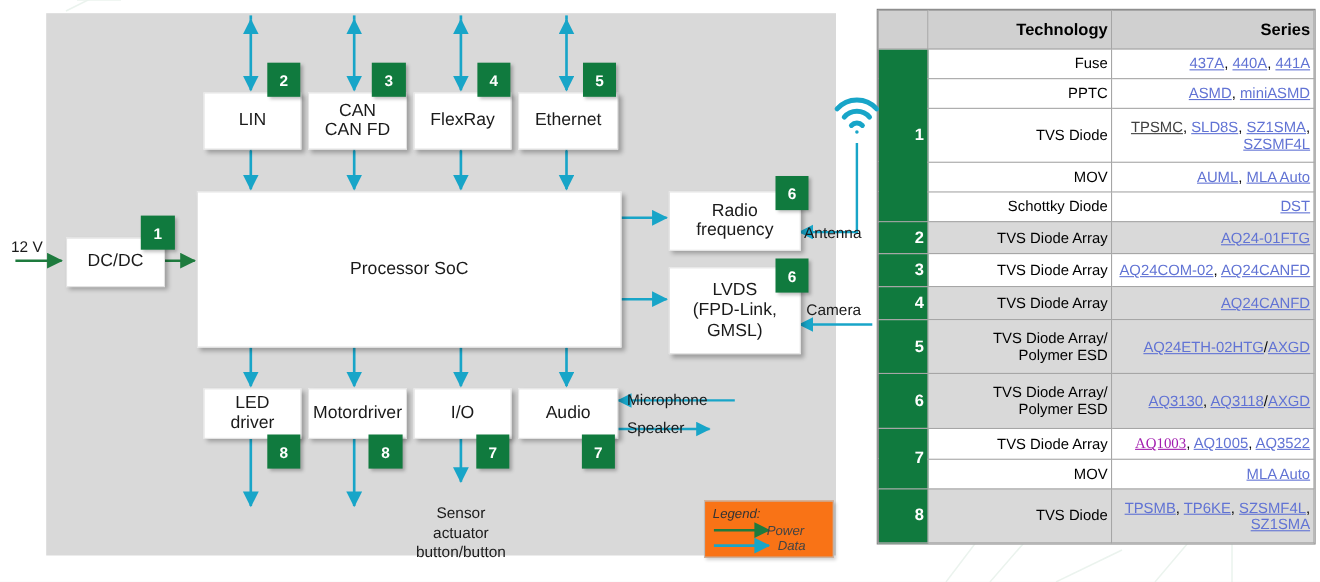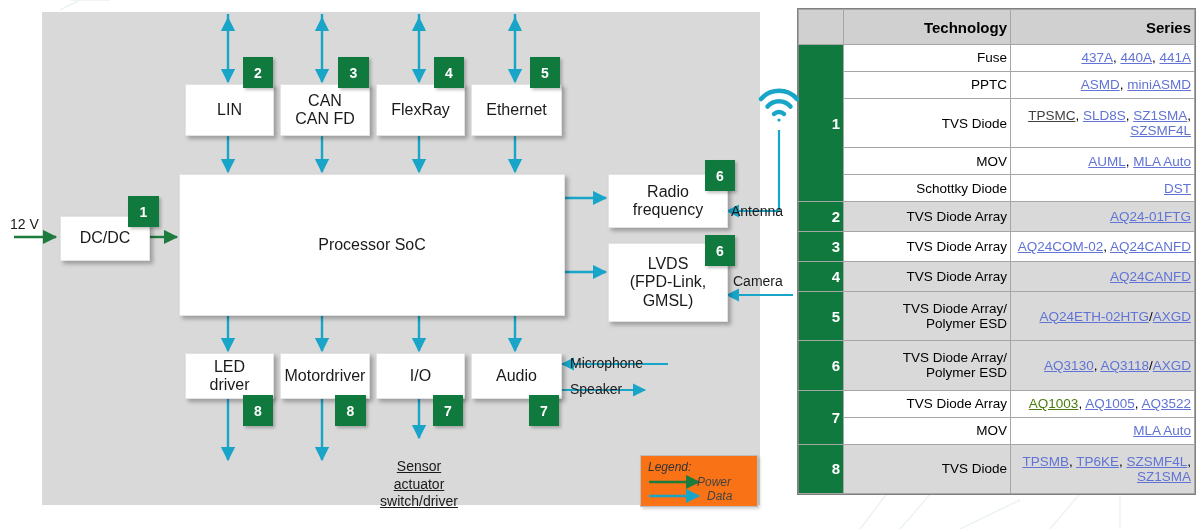--- a/index.html
+++ b/index.html
@@ -233,24 +233,24 @@
   </div>
   <div class="lbl" style="left:733px;top:273px;">
     <span>Camera</span>
   </div>
   <div class="lbl" style="left:570px;top:355px;">
     <span>Microphone</span>
   </div>
   <div class="lbl" style="left:570px;top:381px;">
     <span>Speaker</span>
   </div>
-  <div class="lbl center" style="left:357px;top:458px;width:124px;text-decoration:underline;">
+  <div class="lbl center" style="left:357px;top:458px;width:124px;">
     <div>Sensor</div>
     <div>actuator</div>
-    <div>switch/driver</div>
+    <div>button/button</div>
   </div>
 
   <div id="legend">
     <div class="ltitle">Legend:</div>
     <svg width="116" height="50" style="position:absolute;left:0;top:0;">
       <defs>
         <marker id="lg" markerWidth="7" markerHeight="7" refX="5.5" refY="3" orient="auto">
           <path d="M0,0 L6,3 L0,6 z" fill="#1e7b3e"></path>
         </marker>
         <marker id="lb" markerWidth="7" markerHeight="7" refX="5.5" refY="3" orient="auto">
@@ -317,21 +317,21 @@
           <td class="ser"><a href="#" style="color: rgb(97, 115, 212);">AQ24ETH-02HTG</a><span class="sep">/</span><a href="#" style="color: rgb(97, 115, 212);">AXGD</a></td>
         </tr>
         <tr class="alt">
           <td class="num">6</td>
           <td class="tech">TVS Diode Array/<br>Polymer ESD</td>
           <td class="ser"><a href="#" style="color: rgb(97, 115, 212);">AQ3130</a><span class="sep">, </span><a href="#" style="color: rgb(97, 115, 212);">AQ3118</a><span class="sep">/</span><a href="#" style="color: rgb(97, 115, 212);">AXGD</a></td>
         </tr>
         <tr>
           <td class="num" rowspan="2">7</td>
           <td class="tech">TVS Diode Array</td>
-          <td class="ser"><a href="#" style="color: #4d7c0f;">AQ1003</a><span class="sep">, </span><a href="#" style="color: rgb(97, 115, 212);">AQ1005</a><span class="sep">, </span><a href="#" style="color: rgb(97, 115, 212);">AQ3522</a></td>
+          <td class="ser"><a href="#" style="color: #a21caf; font-family: Liberation Serif, serif;">AQ1003</a><span class="sep">, </span><a href="#" style="color: rgb(97, 115, 212);">AQ1005</a><span class="sep">, </span><a href="#" style="color: rgb(97, 115, 212);">AQ3522</a></td>
         </tr>
         <tr>
           <td class="tech">MOV</td>
           <td class="ser"><a href="#" style="color: rgb(97, 115, 212);">MLA Auto</a></td>
         </tr>
         <tr class="alt">
           <td class="num">8</td>
           <td class="tech">TVS Diode</td>
           <td class="ser"><a href="#" style="color: rgb(97, 115, 212);">TPSMB</a><span class="sep">, </span><a href="#" style="color: rgb(97, 115, 212);">TP6KE</a><span class="sep">, </span><a href="#" style="color: rgb(97, 115, 212);">SZSMF4L</a><span class="sep">, </span><a href="#" style="color: rgb(97, 115, 212);">SZ1SMA</a></td>
         </tr>

